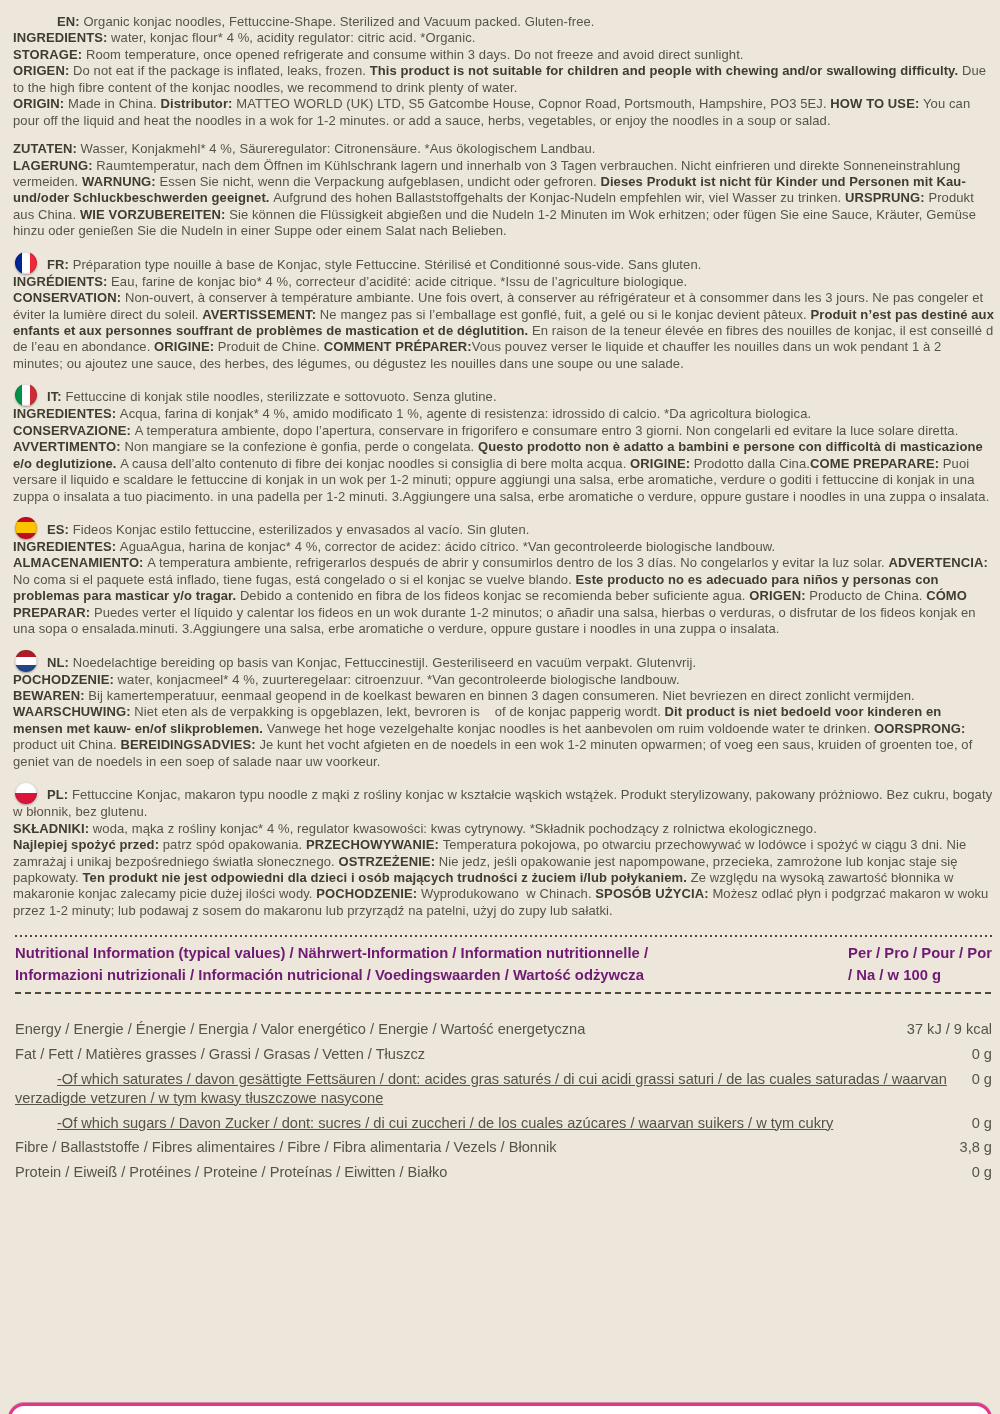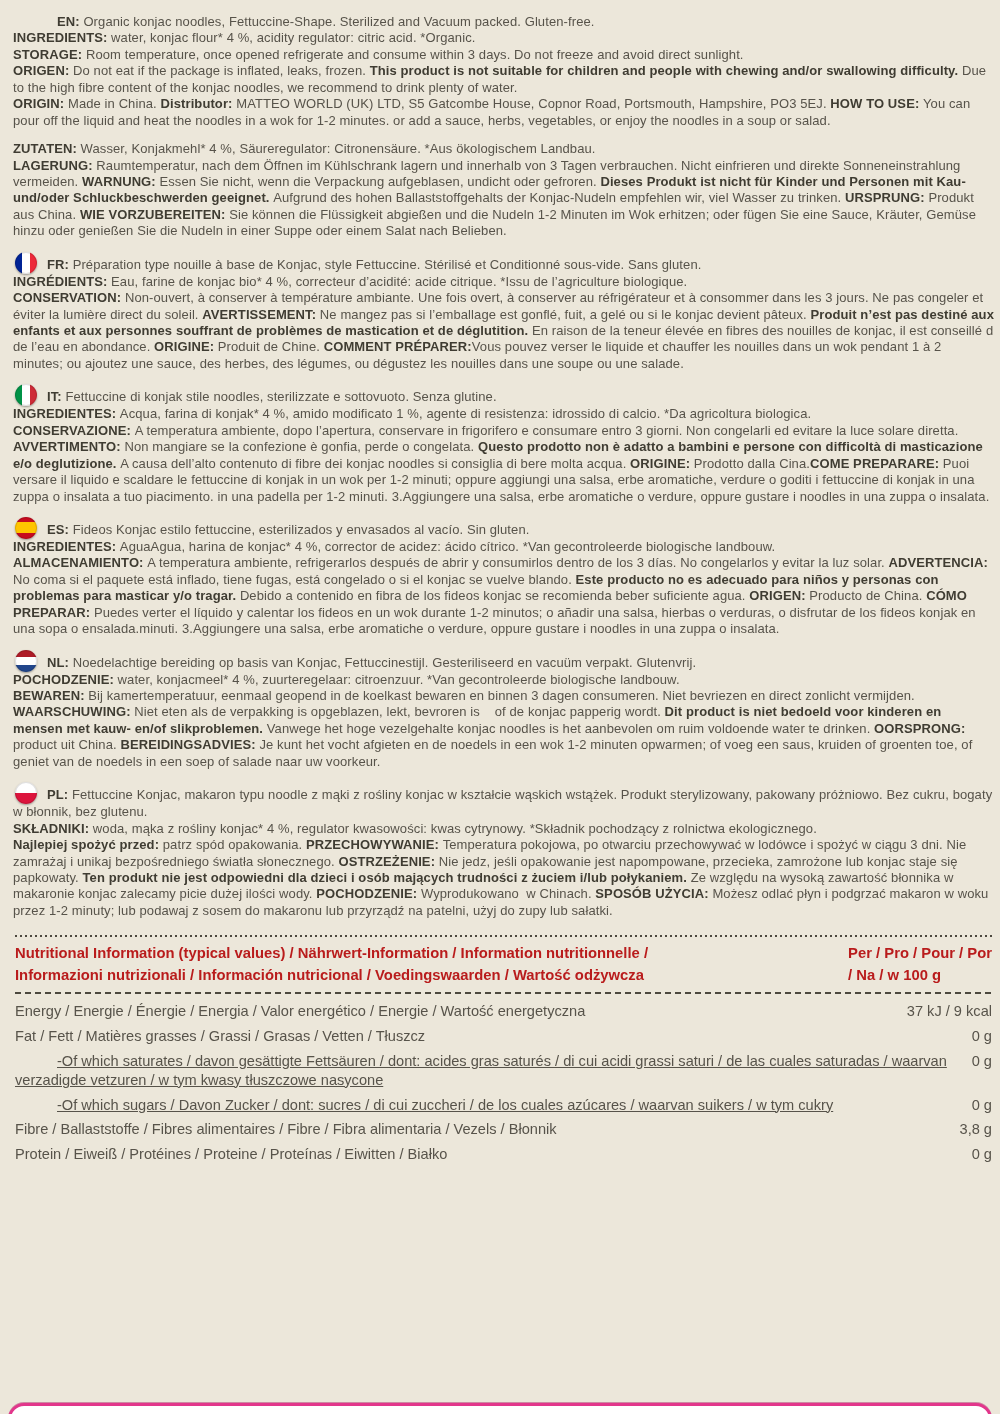--- a/index.html
+++ b/index.html
@@ -16,23 +16,23 @@
   .flag{
     display:inline-block;width:22px;height:22px;border-radius:50%;
     vertical-align:-5px;margin-right:10px;margin-left:2px;
     box-shadow:0 1px 2px rgba(0,0,0,.35), inset 0 0 0 1px rgba(0,0,0,.12);
   }
   .sep{height:2px;margin:4px 2px;}
   .dots{background-image:repeating-linear-gradient(to right,#4C483E 0 2px,transparent 2px 5px);}
   .dashes{background-image:repeating-linear-gradient(to right,#4C483E 0 6px,transparent 6px 10px);}
   .nutrition{margin-top:16px;}
   .nut-header{display:flex;justify-content:space-between;align-items:flex-start;
-    font-weight:bold;color:#b91c1c;font-size:14.8px;line-height:1.5;margin:5px 2px;}
+    font-weight:bold;color:#701a75;font-size:14.8px;line-height:1.5;margin:5px 2px;}
   .nh-right{text-align:left;white-space:nowrap;padding-left:16px;}
-  .nut-rows{margin-top:8px;}
+  .nut-rows{margin-top:26px;}
   .nut-row{display:flex;align-items:flex-start;margin:6px 2px;font-size:14.6px;line-height:1.3;}
   .nut-label{flex:1;}
   .nut-row.sub .nut-label{text-indent:42px;text-decoration:underline;}
   .nut-value{white-space:nowrap;padding-left:14px;text-align:right;}
   .pink-box{
     position:absolute;left:8px;right:8px;top:1403px;height:60px;
     background:#ffffff;border:3px solid #E2368B;border-radius:16px;
     box-shadow:0 -1px 0 rgba(160,0,80,.4);
   }
 </style>

